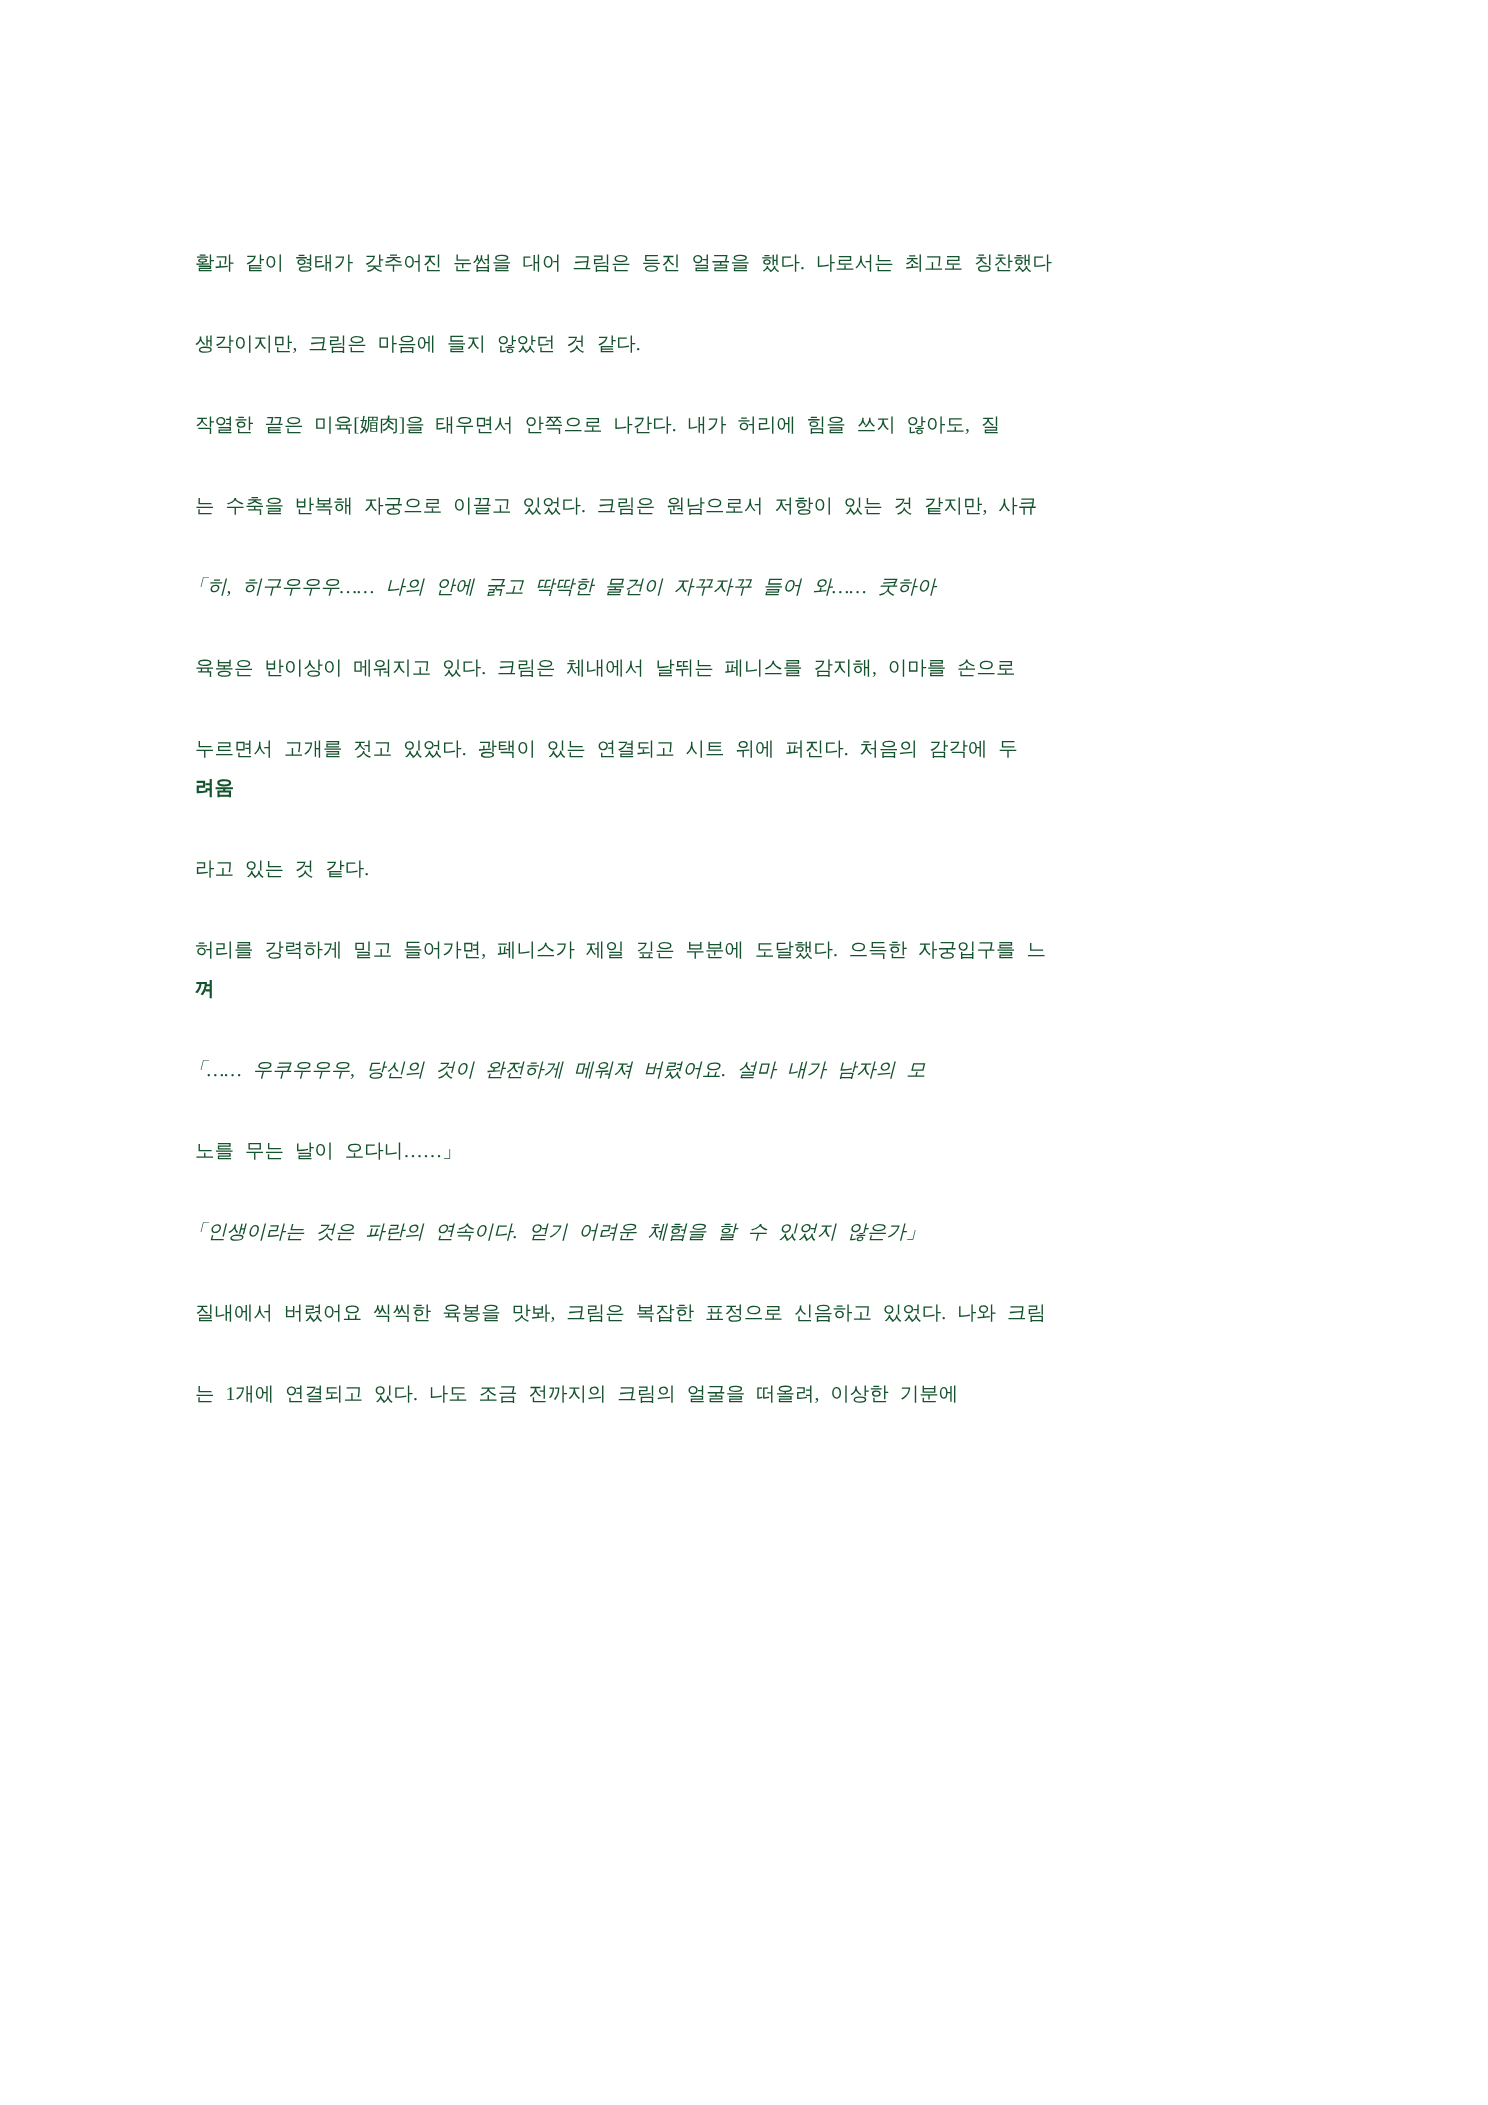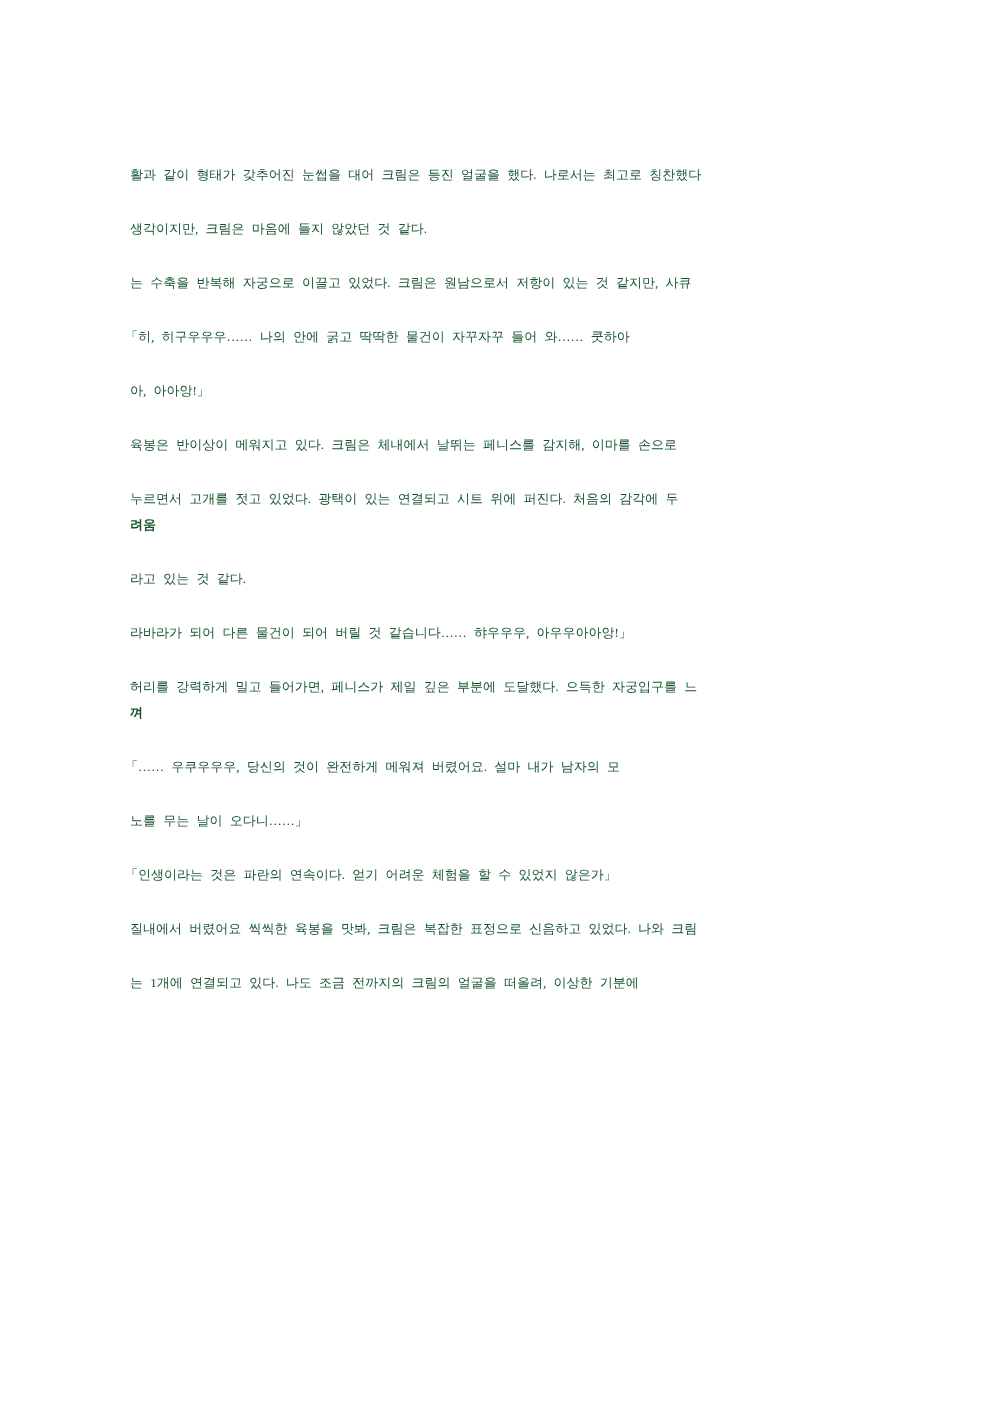--- a/index.html
+++ b/index.html
@@ -33,37 +33,37 @@
     -webkit-font-smoothing: antialiased;
   }
   .line.cont {
     
     margin-top: -28px;
     margin-bottom: 28px;
     font-weight: bold;
   }
   .line.quote {
     margin-left: -5px; 
+    font-style: italic;
   }
 </style>
 </head>
 <body>
 
 <div class="page">
   <div class="text-body" id="text-body">
       <div class="line">활과 같이 형태가 갖추어진 눈썹을 대어 크림은 등진 얼굴을 했다. 나로서는 최고로 칭찬했다</div>
       <div class="line">생각이지만, 크림은 마음에 들지 않았던 것 같다.</div>
+      <div class="line">작열한 끝은 미육[媚肉]을 태우면서 안쪽으로 나간다. 내가 허리에 힘을 쓰지 않아도, 질</div>
       <div class="line">는 수축을 반복해 자궁으로 이끌고 있었다. 크림은 원남으로서 저항이 있는 것 같지만, 사큐</div>
       <div class="line quote">「히, 히구우우우…… 나의 안에 굵고 딱딱한 물건이 자꾸자꾸 들어 와…… 쿳하아</div>
-      <div class="line">아, 아아앙!」</div>
       <div class="line">육봉은 반이상이 메워지고 있다. 크림은 체내에서 날뛰는 페니스를 감지해, 이마를 손으로</div>
       <div class="line">누르면서 고개를 젓고 있었다. 광택이 있는 연결되고 시트 위에 퍼진다. 처음의 감각에 두</div>
       <div class="line cont">려움</div>
       <div class="line">라고 있는 것 같다.</div>
-      <div class="line">라바라가 되어 다른 물건이 되어 버릴 것 같습니다…… 햐우우우, 아우우아아앙!」</div>
       <div class="line">허리를 강력하게 밀고 들어가면, 페니스가 제일 깊은 부분에 도달했다. 으득한 자궁입구를 느</div>
       <div class="line cont">껴</div>
       <div class="line quote">「…… 우쿠우우우, 당신의 것이 완전하게 메워져 버렸어요. 설마 내가 남자의 모</div>
       <div class="line">노를 무는 날이 오다니……」</div>
       <div class="line quote">「인생이라는 것은 파란의 연속이다. 얻기 어려운 체험을 할 수 있었지 않은가」</div>
       <div class="line">질내에서 버렸어요 씩씩한 육봉을 맛봐, 크림은 복잡한 표정으로 신음하고 있었다. 나와 크림</div>
       <div class="line">는 1개에 연결되고 있다. 나도 조금 전까지의 크림의 얼굴을 떠올려, 이상한 기분에</div>
     </div>
 </div>
 

